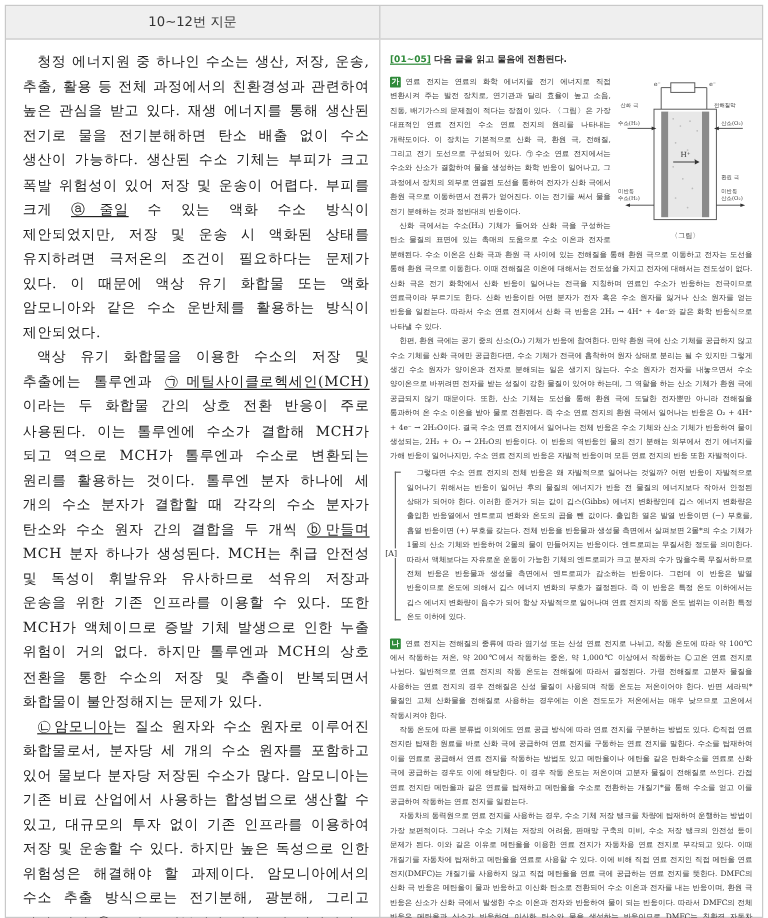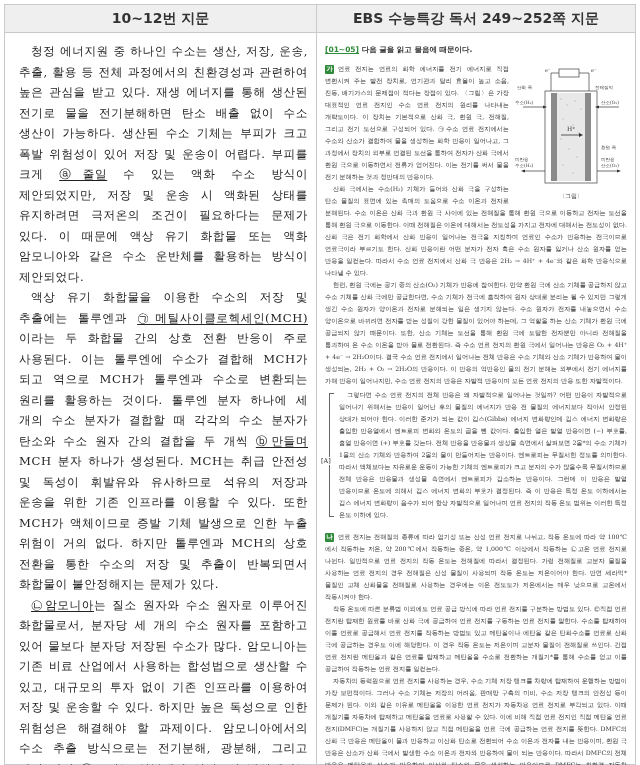--- a/index.html
+++ b/index.html
@@ -1,19 +1,19 @@
 <!DOCTYPE html>
 <html><head>
 <meta charset="utf-8">
 <style>
   html, body { margin:0; padding:0; background:#ffffff; }
   body { width:640px; height:765px; overflow:hidden; font-family:"DejaVu Serif", serif; color:#222; }
   .table { position:absolute; left:4px; top:4px; width:632px; height:761px; border:1px solid #c9c9c9; box-sizing:border-box; }
   .head { display:flex; height:27px; background:#efefef; border-bottom:1px solid #c9c9c9; }
-  .head .cell { flex:0 0 auto; display:flex; align-items:center; justify-content:center; font-family:"DejaVu Sans", sans-serif; font-weight:bold; font-size:14px; color:#333; }
+  .head .cell { flex:0 0 auto; display:flex; align-items:center; justify-content:center; font-family:"DejaVu Sans", sans-serif; font-weight:normal; font-size:11px; color:#333; }
   .head .c1 { width:312px; border-right:1px solid #c9c9c9; box-sizing:border-box; }
   .head .c2 { width:318px; }
   .body { display:flex; height:733px; }
   .col1 { width:312px; border-right:1px solid #c9c9c9; box-sizing:border-box; padding:8px 8px 0 14px; overflow:hidden; }
   .col2 { width:318px; padding:6px 8px 0 8px; box-sizing:border-box; overflow:hidden; position:relative; }
   .p1 { font-size:11.6px; line-height:20.5px; text-align:justify; text-indent:12px; margin:0; letter-spacing:0.6px; word-break:keep-all; }
   .mark { text-decoration:underline; text-underline-offset:2px; }
   .instr { font-family:"DejaVu Sans", sans-serif; font-size:7.5px; font-weight:bold; color:#333; margin:6px 0 8px 0; }
   .instr .num { color:#2f8a3a;text-decoration:underline; }
   .badge { display:inline-block; width:9px; height:9px; background:#2f8a3a; color:#fff; font-size:6.5px; line-height:9px; text-align:center; font-family:"DejaVu Sans", sans-serif; font-weight:bold; margin-right:4px; vertical-align:middle; border-radius:1px; }
@@ -25,33 +25,32 @@
   .bracketA { position:relative; padding-left:14px; margin:2px 0 10px 0; }
   .bracketA .bar { position:absolute; left:4px; top:4px; bottom:4px; width:4px; border-left:1px solid #666; border-top:1px solid #666; border-bottom:1px solid #666; }
   .bracketA .label { position:absolute; left:-4px; top:68px; font-size:6.5px; color:#333; background:#fff; }
 </style>
 </head>
 <body>
 
 <div class="table">
   <div class="head">
     <div class="cell c1">10~12번 지문</div>
-    <div class="cell c2">EBS 수능특강 독서 249~252쪽 지문</div>
   </div>
   <div class="body">
 
     <div class="col1" id="left-col">
         <p class="p1"><span>청정 에너지원 중 하나인 수소는 생산, 저장, 운송, 추출, 활용 등 전체 과정에서의 친환경성과 관련하여 높은 관심을 받고 있다. 재생 에너지를 통해 생산된 전기로 물을 전기분해하면 탄소 배출 없이 수소 생산이 가능하다. 생산된 수소 기체는 부피가 크고 폭발 위험성이 있어 저장 및 운송이 어렵다. 부피를 크게 </span><span class="mark">ⓐ줄일</span><span> 수 있는 액화 수소 방식이 제안되었지만, 저장 및 운송 시 액화된 상태를 유지하려면 극저온의 조건이 필요하다는 문제가 있다. 이 때문에 액상 유기 화합물 또는 액화 암모니아와 같은 수소 운반체를 활용하는 방식이 제안되었다.</span></p>
         <p class="p1"><span>액상 유기 화합물을 이용한 수소의 저장 및 추출에는 톨루엔과 </span><span class="mark">㉠메틸사이클로헥세인(MCH)</span><span>이라는 두 화합물 간의 상호 전환 반응이 주로 사용된다. 이는 톨루엔에 수소가 결합해 MCH가 되고 역으로 MCH가 톨루엔과 수소로 변환되는 원리를 활용하는 것이다. 톨루엔 분자 하나에 세 개의 수소 분자가 결합할 때 각각의 수소 분자가 탄소와 수소 원자 간의 결합을 두 개씩 </span><span class="mark">ⓑ만들며</span><span> MCH 분자 하나가 생성된다. MCH는 취급 안전성 및 독성이 휘발유와 유사하므로 석유의 저장과 운송을 위한 기존 인프라를 이용할 수 있다. 또한 MCH가 액체이므로 증발 기체 발생으로 인한 누출 위험이 거의 없다. 하지만 톨루엔과 MCH의 상호 전환을 통한 수소의 저장 및 추출이 반복되면서 화합물이 불안정해지는 문제가 있다.</span></p>
         <p class="p1"><span class="mark">㉡암모니아</span><span>는 질소 원자와 수소 원자로 이루어진 화합물로서, 분자당 세 개의 수소 원자를 포함하고 있어 물보다 분자당 저장된 수소가 많다. 암모니아는 기존 비료 산업에서 사용하는 합성법으로 생산할 수 있고, 대규모의 투자 없이 기존 인프라를 이용하여 저장 및 운송할 수 있다. 하지만 높은 독성으로 인한 위험성은 해결해야 할 과제이다. 암모니아에서의 수소 추출 방식으로는 전기분해, 광분해, 그리고 가장 많이 </span><span class="mark">ⓒ쓰이는</span><span> 열분해가 있다. 각 방식에서는 암모니아 분해 반응이 일어나는데, 암모니아 분해 반응이란 암모니아가 분해되어 질소 기체와 수소 기체를 생성하는 반응이다. 이때 반응한 암모니아, 질소 기체, 수소 기체의 몰* 수의 비는 2:1:3이다. </span></p>
       </div>
 
     <div class="col2">
       <div class="instr">
-        <span class="num">[01~05]</span><span> 다음 글을 읽고 물음에 때문이다.</span>
+        <span class="num">[01~05]</span><span> 다음 글을 읽고 물음에 전환된다.</span>
       </div>
 
       <div class="fig-wrap" id="figwrap">
         <svg width="112" height="130" viewBox="0 0 112 130">
 
           <rect x="44" y="6" width="20" height="8" fill="#fff" stroke="#555" stroke-width="0.8"></rect>
           <line x1="36" y1="10" x2="44" y2="10" stroke="#555" stroke-width="0.8"></line>
           <line x1="64" y1="10" x2="74" y2="10" stroke="#555" stroke-width="0.8"></line>
           <line x1="36" y1="10" x2="36" y2="28" stroke="#555" stroke-width="0.8"></line>
           <line x1="74" y1="10" x2="74" y2="28" stroke="#555" stroke-width="0.8"></line>

